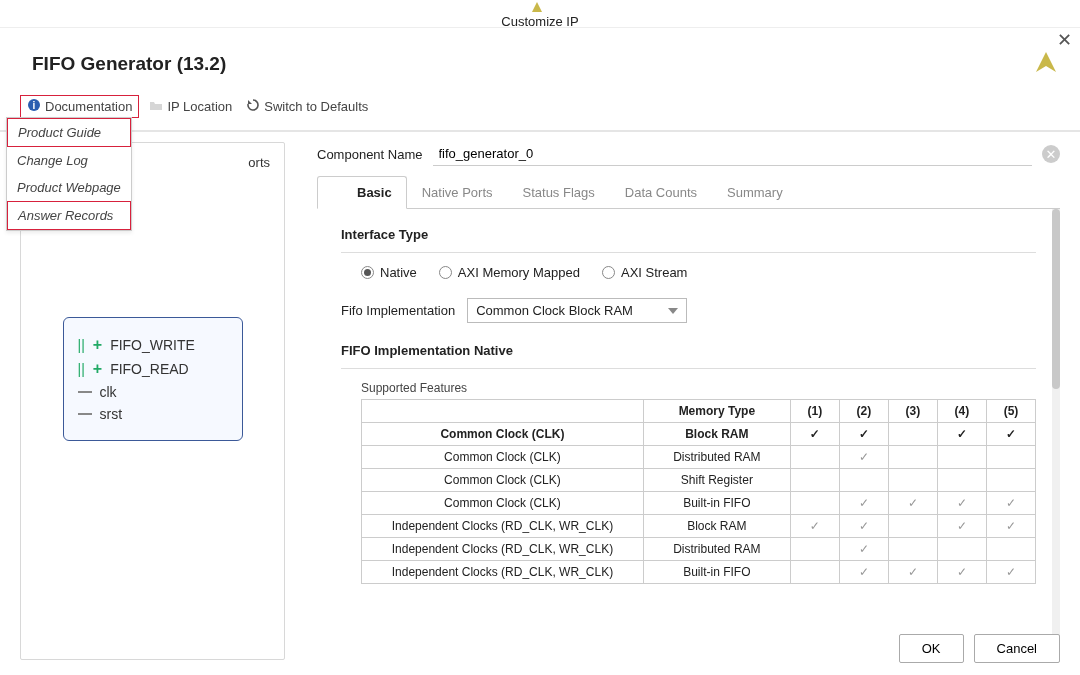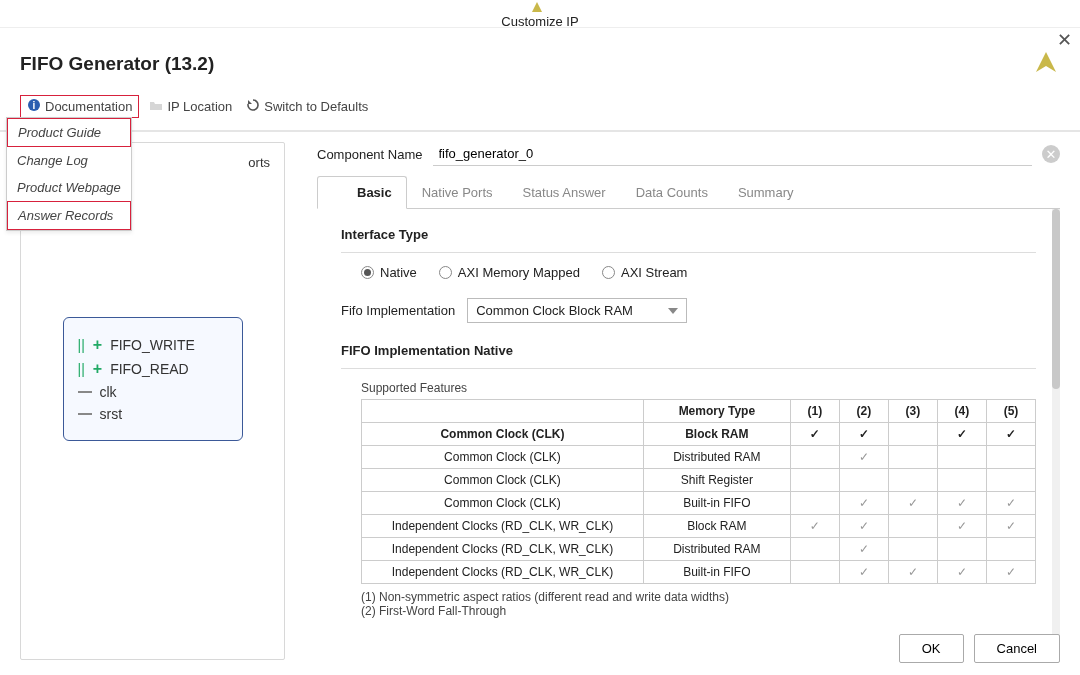--- a/index.html
+++ b/index.html
@@ -1,20 +1,20 @@
 <!DOCTYPE html>
 <html><head>
 <meta charset="utf-8">
 <style>
 * { box-sizing: border-box; margin: 0; padding: 0; }
 body { font-family: Arial, Helvetica, sans-serif; font-size: 13px; color: #222; background: #fff; width: 1080px; height: 675px; overflow: hidden; position: relative; }
 .titlebar { height: 28px; display: flex; align-items: center; padding: 0 8px; border-bottom: 1px solid #eee; flex-direction: column; }
 .titlebar .title-icon { width: 14px; height: 14px; margin-right: 6px; }
 .titlebar .close { margin-left: auto; font-size: 18px; cursor: pointer; color: #555; }
-.header { padding: 20px 20px 10px 20px; display: flex; align-items: center; }
+.header { padding: 20px 20px 10px 32px; display: flex; align-items: center; }
 .header h1 { font-size: 19px; font-weight: bold; }
 .header .logo { margin-left: auto; }
 .toolbar { padding: 6px 20px 12px 20px; display: flex; align-items: center; gap: 6px; font-size: 13px; color: #444; position: relative; }
 .tb-item { display: inline-flex; align-items: center; gap: 4px; cursor: pointer; padding: 2px 4px; }
 .tb-icon { display: inline-block; }
 .red-box { border: 1px solid #d7213c; padding: 2px 6px; }
 .dropdown { position: absolute; top: 28px; left: 6px; background: #fff; border: 1px solid #ccc; box-shadow: 0 2px 4px rgba(0,0,0,.08); z-index: 10; min-width: 112px; }
 .dropdown .dd-item { padding: 6px 10px; cursor: pointer; font-size: 13px; font-style: italic; }
 .main { display: flex; height: 530px; border-top: 2px solid #e5e5e5; padding: 10px 20px 0 20px; gap: 32px; }
 .left-pane { width: 300px; border: 1px solid #d8d8d8; border-radius: 2px; background: #fff; padding: 14px; position: relative; }
@@ -141,21 +141,21 @@
   <div class="right-pane">
     <div class="comp-row">
       <label>Component Name</label>
       <input class="comp-input" value="fifo_generator_0" style="">
       <span class="clear-round">✕</span>
     </div>
 
     <div class="tabs">
       <div class="tab active">Basic</div>
       <div class="tab">Native Ports</div>
-      <div class="tab">Status Answer</div>
+      <div class="tab">Status Flags</div>
       <div class="tab">Data Counts</div>
       <div class="tab">Summary</div>
     </div>
 
     <div class="panel">
       <div class="scrollbar-track">
         <div class="scrollbar-thumb"></div>
       </div>
 
       <div class="section-title">Interface Type</div>
@@ -256,24 +256,20 @@
               <td>Built-in FIFO</td>
               <td class="c"></td>
               <td class="c">✓</td>
               <td class="c">✓</td>
               <td class="c">✓</td>
               <td class="c">✓</td>
             </tr>
           </tbody>
       </table>
 
-      <div class="footnotes">
-        <div>(1) Non-symmetric aspect ratios (different read and write data widths)</div>
-        <div>(2) First-Word Fall-Through</div>
-      </div>
     </div>
   </div>
 </div>
 
 <div class="footer">
   <button class="btn">OK</button>
   <button class="btn">Cancel</button>
 </div>
 
 </body></html>

